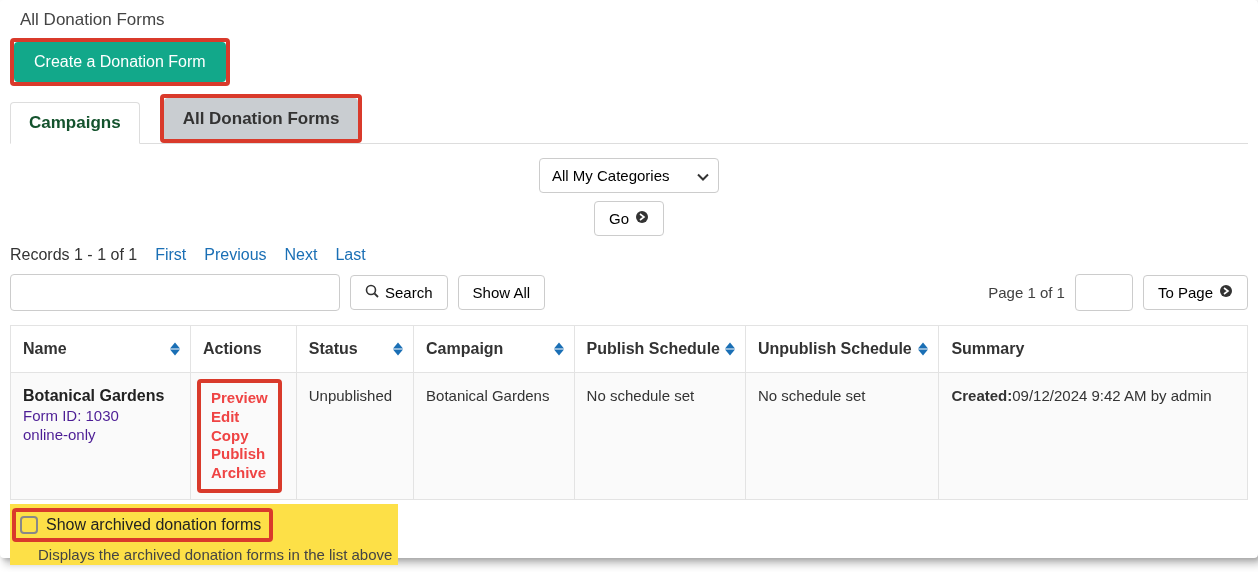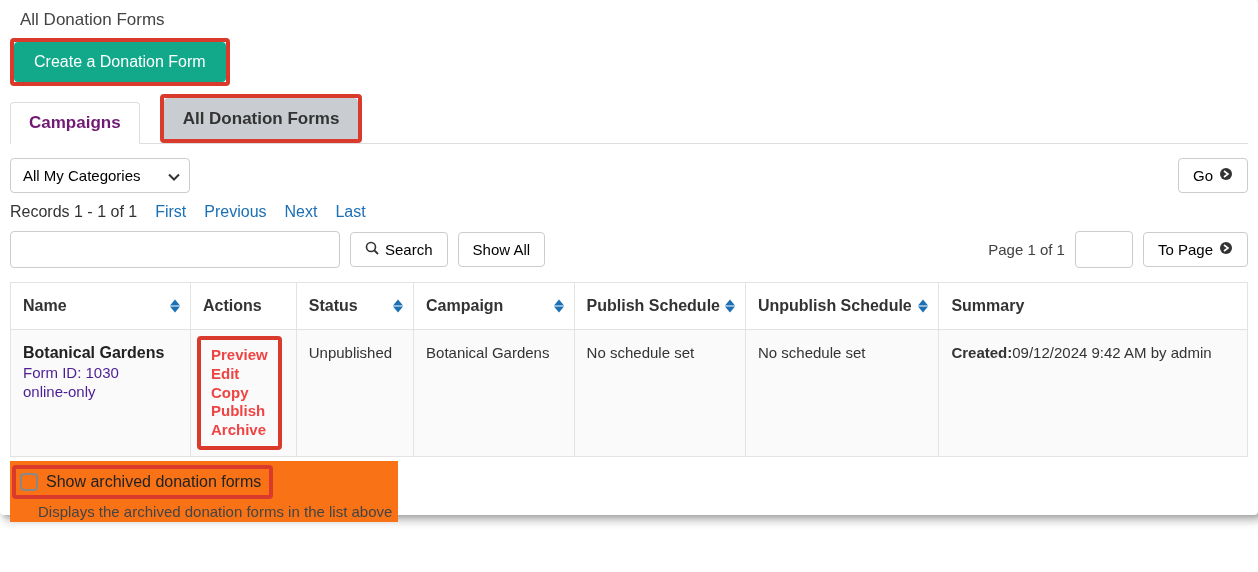--- a/index.html
+++ b/index.html
@@ -4,25 +4,25 @@
 <style>
   * { box-sizing: border-box; margin: 0; padding: 0; }
   body { font-family: "Segoe UI", Arial, sans-serif; font-size: 15px; color: #333; background: #fff; width: 1258px; }
   .wrapper { padding: 10px 10px 30px 10px; position: relative; box-shadow: 4px 6px 8px rgba(0,0,0,0.25), 2px 2px 4px rgba(0,0,0,0.15); margin: 0 0 20px 0; border-radius: 4px; }
   .page-heading { font-size: 17px; color: #444; margin: 0 0 8px 10px; font-weight: 400; }
   .highlight-red { border: 4px solid #d93a2b; border-radius: 4px; display: inline-block; }
   .highlight-red.tight { padding: 0; }
   .btn-primary { background: #12a88a; color: #fff; border: none; padding: 11px 20px; font-size: 16px; font-weight: 400; border-radius: 4px; cursor: pointer; display: inline-block; }
   .tabs { margin-top: 8px; border-bottom: 1px solid #ddd; display: flex; align-items: flex-end; }
   .tab { padding: 10px 18px; font-size: 17px; color: #333; cursor: pointer; border: 1px solid transparent; border-bottom: none; border-radius: 4px 4px 0 0; }
-  .tab.inactive { border: 1px solid #ddd; border-bottom: 1px solid #fff; margin-bottom: -1px; background: #fff; font-weight: 600; color: #701a75; }
+  .tab.inactive { border: 1px solid #ddd; border-bottom: 1px solid #fff; margin-bottom: -1px; background: #fff; font-weight: 600; color: #14532d; }
   .tab.active-hl { background: #c9cdd1; color: #333; font-weight: 600; }
   .tab-hl-wrap { display: inline-block; margin-left: 20px; }
   .tab-hl-wrap .highlight-red { border-radius: 4px; }
-  .filter-row { display: flex; justify-content: space-between; align-items: center; margin: 14px 0 6px 0; gap: 8px; }
+  .filter-row { display: flex; justify-content: flex-start; align-items: center; margin: 14px 0 6px 0; gap: 8px; flex-direction: column; }
   .select { border: 1px solid #ccc; border-radius: 4px; padding: 8px 34px 8px 12px; font-size: 15px; appearance: none; background: #fff; position: relative; min-width: 180px; }
   .select-wrap { position: relative; display: inline-block; }
   .select-caret { position: absolute; right: 10px; top: 50%; transform: translateY(-50%); pointer-events: none; }
   .btn-outline { border: 1px solid #ccc; background: #fff; padding: 8px 14px; border-radius: 4px; cursor: pointer; font-size: 15px; display: inline-flex; align-items: center; gap: 6px; }
   .pager-row { display: flex; align-items: center; gap: 18px; margin: 10px 0; }
   .records-text { font-size: 16px; color: #333; }
   .pager-link { color: #1a6fb5; text-decoration: none; font-size: 16px; }
   .search-row { display: flex; align-items: center; gap: 10px; margin: 6px 0 14px 0; }
   .search-input { border: 1px solid #ccc; border-radius: 4px; padding: 9px 10px; width: 330px; font-size: 15px; }
   .spacer-flex { flex: 1; }
@@ -35,21 +35,21 @@
   .sort-icon svg { display: block; }
   tbody tr { background: #fafafa; }
   .form-name { font-weight: 700; font-size: 16px; color: #222; }
   .sub { font-size: 15px; color: #4c1d95; margin-top: 2px; }
   .actions-cell { padding: 6px !important; }
   .actions-box { padding: 6px 10px; }
   .action-link { display: block; color: #ef4444; font-weight: 600; text-decoration: none; line-height: 1.25; font-size: 15px; }
   .summary-label { font-weight: 700; }
   .bottom-area { position: relative; margin-top: 10px; }
   .bottom-pager { display: flex; align-items: center; gap: 18px; }
-  .show-archived-overlay { position: absolute; top: -6px; left: 0; background: #f97316; padding: 4px 6px 2px 2px; }
+  .show-archived-overlay { position: absolute; top: -6px; left: 0; background: #fde047; padding: 4px 6px 2px 2px; }
   .show-archived-overlay .highlight-red { padding: 4px 8px 4px 4px; }
   .chk-row { display: flex; align-items: center; gap: 8px; }
   .chk { width: 18px; height: 18px; border: 2px solid #888; border-radius: 4px; }
   .chk-label { font-size: 16px; color: #222; }
   .chk-desc { font-size: 15px; color: #444; margin: 4px 0 0 26px; }
   svg { overflow: visible; }
 </style>
 </head>
 <body>
 

